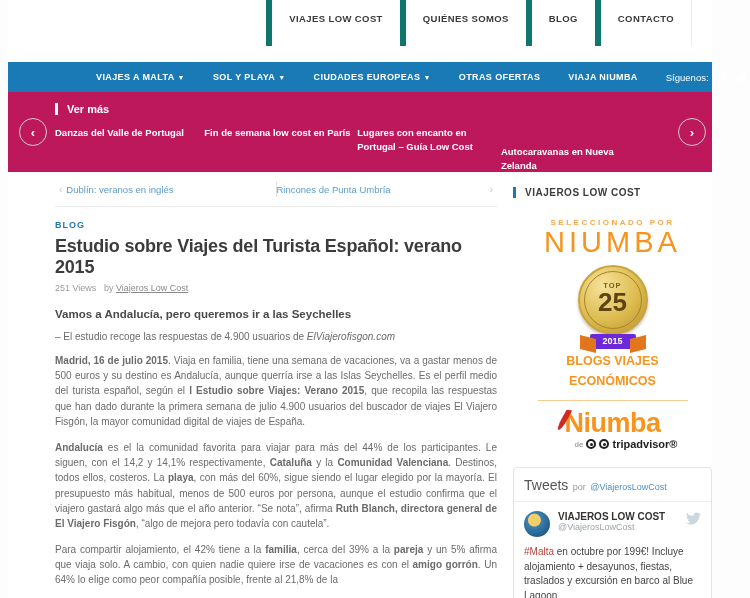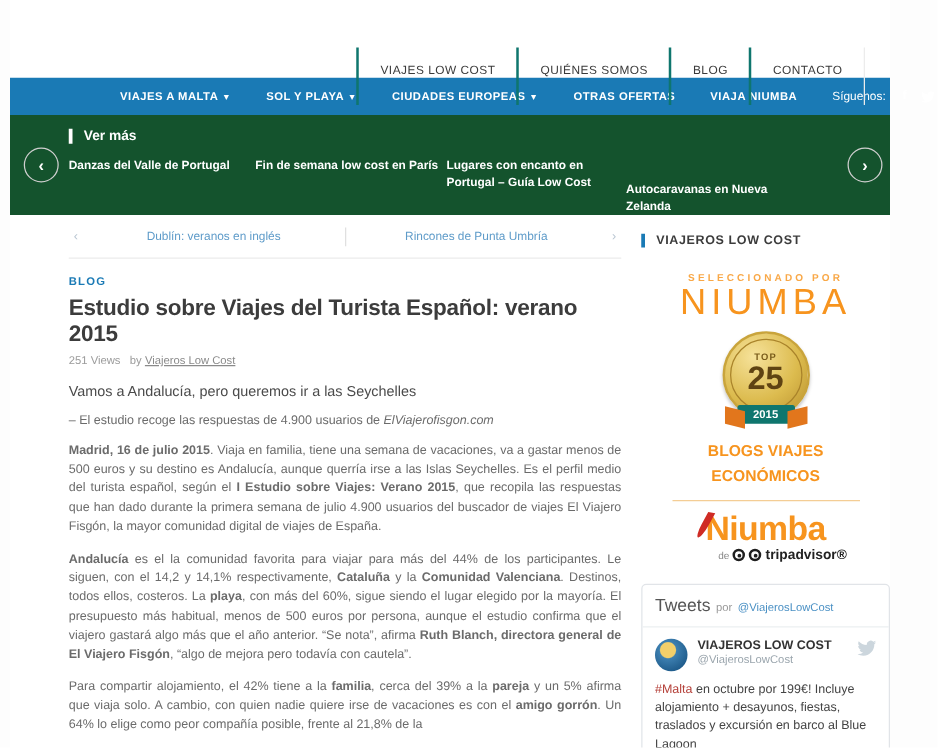--- a/index.html
+++ b/index.html
@@ -15,83 +15,83 @@
   .sun::after { content:""; position:absolute; right:-4px; top:2px; width:7px; height:3px;
     background:#222; border-radius:50% 0 50% 50%; transform:rotate(-15deg); }
   .logo-top { color:#ef8d1d; font-weight:700; font-size:11px; letter-spacing:3.5px; margin-top:1px; }
   .logo-main { color:#45c0ef; font-weight:800; font-size:19px; letter-spacing:1.5px; line-height:1;
     position:relative; display:inline-block; }
   .cloud { position:absolute; width:13px; height:6px; background:#bfe6f7; border-radius:6px; bottom:0; }
   .cloud.l { left:-15px; } .cloud.r { right:-15px; }
   .logo-url { display:inline-block; background:#1d3c57; color:#fff; font-size:5.5px;
     letter-spacing:1.2px; padding:2px 5px; margin-top:2px; border-radius:2px; font-weight:700; }
   .hdr-nav { position:absolute; right:20px; top:0; display:flex; }
-  .hdr-nav .item { padding:13px 17px 22px; border-left:2px solid #0f766e; font-size:9.5px;
-    font-weight:400; color:#3a3a3a; letter-spacing:.4px; cursor:pointer; white-space:nowrap;margin-top:38px; }
+  .hdr-nav .item { padding:13px 17px 22px; border-left:6px solid #0f766e; font-size:9.5px;
+    font-weight:700; color:#3a3a3a; letter-spacing:.4px; cursor:pointer; white-space:nowrap; }
   .hdr-nav .item:last-child { border-right:1px solid #ececec; }
 
   
   .bluebar { height:30px; background:#1a7ab5; display:flex; align-items:center;
     padding:0 14px 0 88px; color:#fff; }
   .bn-item { font-size:9px; font-weight:700; letter-spacing:.4px; margin-right:28px;
     cursor:pointer; white-space:nowrap; }
   .caret { font-size:7px; margin-left:3px; }
   .follow { margin-left:auto; display:flex; align-items:center; gap:7px; }
   .follow-lbl { font-size:9.5px; margin-right:2px; }
   .sicon { width:12px; height:12px; display:inline-flex; align-items:center; justify-content:center;
     font-size:10px; font-weight:700; cursor:pointer; line-height:1; }
   .sicon svg { width:11px; height:11px; fill:#fff; }
 
   
-  .carousel { height:80px; background:#14532d; position:relative; }
+  .carousel { height:80px; background:#be185d; position:relative; }
   .vermas { position:absolute; top:11px; left:47px; color:#fff; font-weight:700; font-size:11px;
     border-left:3px solid #fff; padding-left:9px; cursor:pointer; }
   .car-items { position:absolute; top:34px; left:47px; right:60px; display:flex; }
   .car-item { font-size:9.5px; font-weight:700; color:#fff; cursor:pointer; line-height:1.5; }
   .ci0 { width:163px; } .ci1 { width:167px; } .ci2 { width:155px; padding-right:20px; } .ci3 { width:165px;margin-top:19px; }
   .arrow { position:absolute; top:50%; transform:translateY(-50%); width:28px; height:28px;
     border:1px solid #cfcfcf; border-radius:50%; color:#fff; display:flex; align-items:center;
     justify-content:center; font-size:13px; font-weight:700; cursor:pointer; }
   .arrow.left { left:11px; } .arrow.right { right:6px; }
 
   
   .main { display:flex; padding-left:47px; }
   .colL { width:450px; padding-right:8px; }
   .colR { width:199px; margin-left:8px; }
 
   .pager { display:flex; align-items:center; margin-top:10px; padding-bottom:9px;
     border-bottom:1px solid #ebebeb; font-size:9.5px; }
   .pg-ar { color:#b9c6d2; font-size:10px; cursor:pointer; padding:0 4px; }
-  .pg-link { flex:1; text-align:center; color:#5e9bc9; cursor:pointer; }
+  .pg-link { flex:1; text-align:left; color:#5e9bc9; cursor:pointer; }
   .pg-div { width:1px; height:15px; background:#e0e0e0; }
 
   .article { padding-top:13px; }
   .cat { color:#1a7ab5; font-size:9px; font-weight:700; letter-spacing:1px; cursor:pointer; }
   .title { font-size:18px; font-weight:700; color:#3c3c3c; letter-spacing:-.2px; margin:6px 0 5px; }
   .meta { font-size:9px; color:#9b9b9b; }
   .meta .author { color:#8a8a8a; text-decoration:underline; cursor:pointer; }
-  .subtitle { font-size:11.5px; font-weight:400; color:#4a4a4a; margin:15px 0 11px; }
+  .subtitle { font-size:11.5px; font-weight:700; color:#4a4a4a; margin:15px 0 11px; }
   .bullet { font-size:10px; color:#6b6b6b; margin:8px 0; }
   .article p { font-size:10px; color:#6b6b6b; line-height:1.52; text-align:justify; margin:11px 0; }
 
   
   .side-head { margin-top:15px; font-size:10px; font-weight:700; color:#3c3c3c;
     border-left:3px solid #1a7ab5; padding-left:9px; letter-spacing:.5px; }
   .badge { text-align:center; margin-top:20px; cursor:pointer; }
   .sel-por { color:#f9a847; font-size:8px; font-weight:700; letter-spacing:2.5px; }
   .brand { color:#f7941e; font-size:29px; letter-spacing:4px; line-height:1.1; }
   .medal { position:relative; width:86px; height:84px; margin:6px auto 2px; }
   .coin { width:70px; height:70px; margin:0 auto; border-radius:50%; position:relative;
     background:radial-gradient(circle at 35% 28%, #f6e29a, #dcbb4e 55%, #b78e2c 100%);
     border:2px solid #c9a43c; box-shadow:0 2px 3px rgba(0,0,0,.25); }
   .coin-in { position:absolute; inset:4px; border:1px solid #a9832a; border-radius:50%; text-align:center; }
   .m-top { font-size:7.5px; font-weight:700; color:#7a5c1b; letter-spacing:1px; margin-top:9px; }
   .m-num { font-size:26px; font-weight:800; color:#5f4312; line-height:.95; }
-  .ribbon { position:absolute; bottom:10px; left:50%; transform:translateX(-50%);
-    background:#0f766e; color:#fff; font-size:9px; font-weight:700; padding:2.5px 13px;
+  .ribbon { position:absolute; bottom:0; left:50%; transform:translateX(-50%);
+    background:#6d28d9; color:#fff; font-size:9px; font-weight:700; padding:2.5px 13px;
     border-radius:2px; z-index:2; }
   .ribbon::before, .ribbon::after { content:""; position:absolute; top:3px; width:16px; height:14px;
     background:#e2761c; z-index:-1; }
   .ribbon::before { left:-10px; transform:skewY(14deg); }
   .ribbon::after { right:-10px; transform:skewY(-14deg); }
   .blogline { color:#f7941e; font-weight:700; font-size:12.5px; line-height:1.3; margin-top:4px; }
   .b-div { width:150px; height:1px; background:#f4cd95; margin:11px auto 9px; }
   .niu-logo { color:#f7941e; font-size:27px; font-weight:700; letter-spacing:-.5px;
     position:relative; display:inline-block; line-height:1; }
   .niu-logo::before { content:""; position:absolute; left:-3px; top:0px; width:6px; height:20px;

